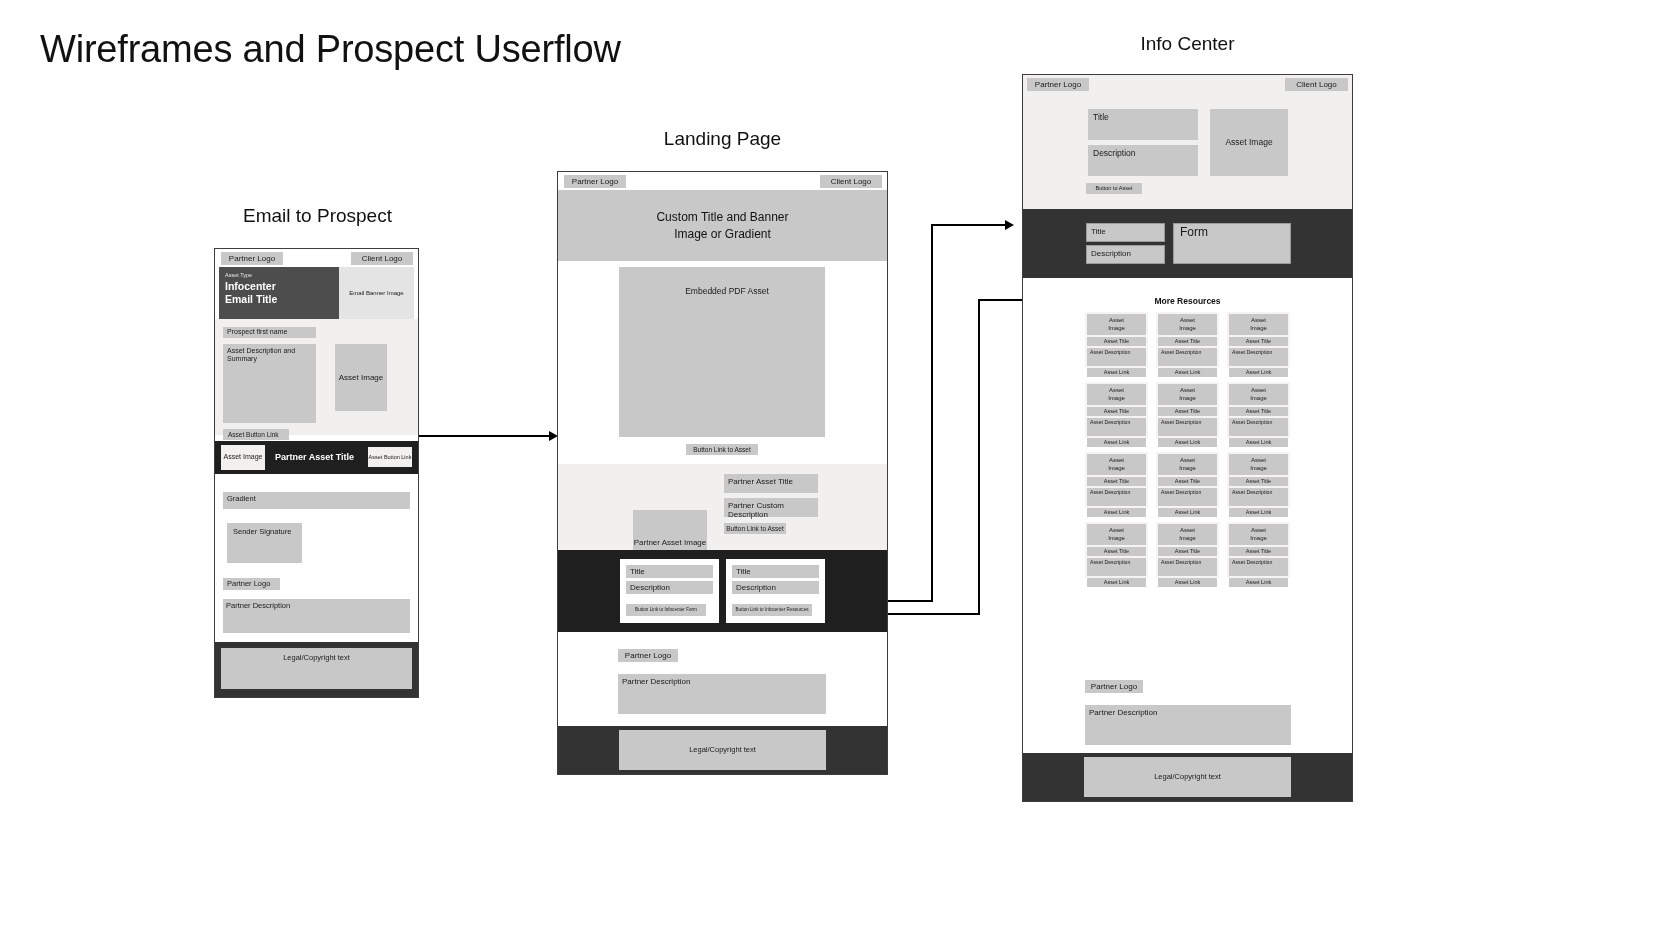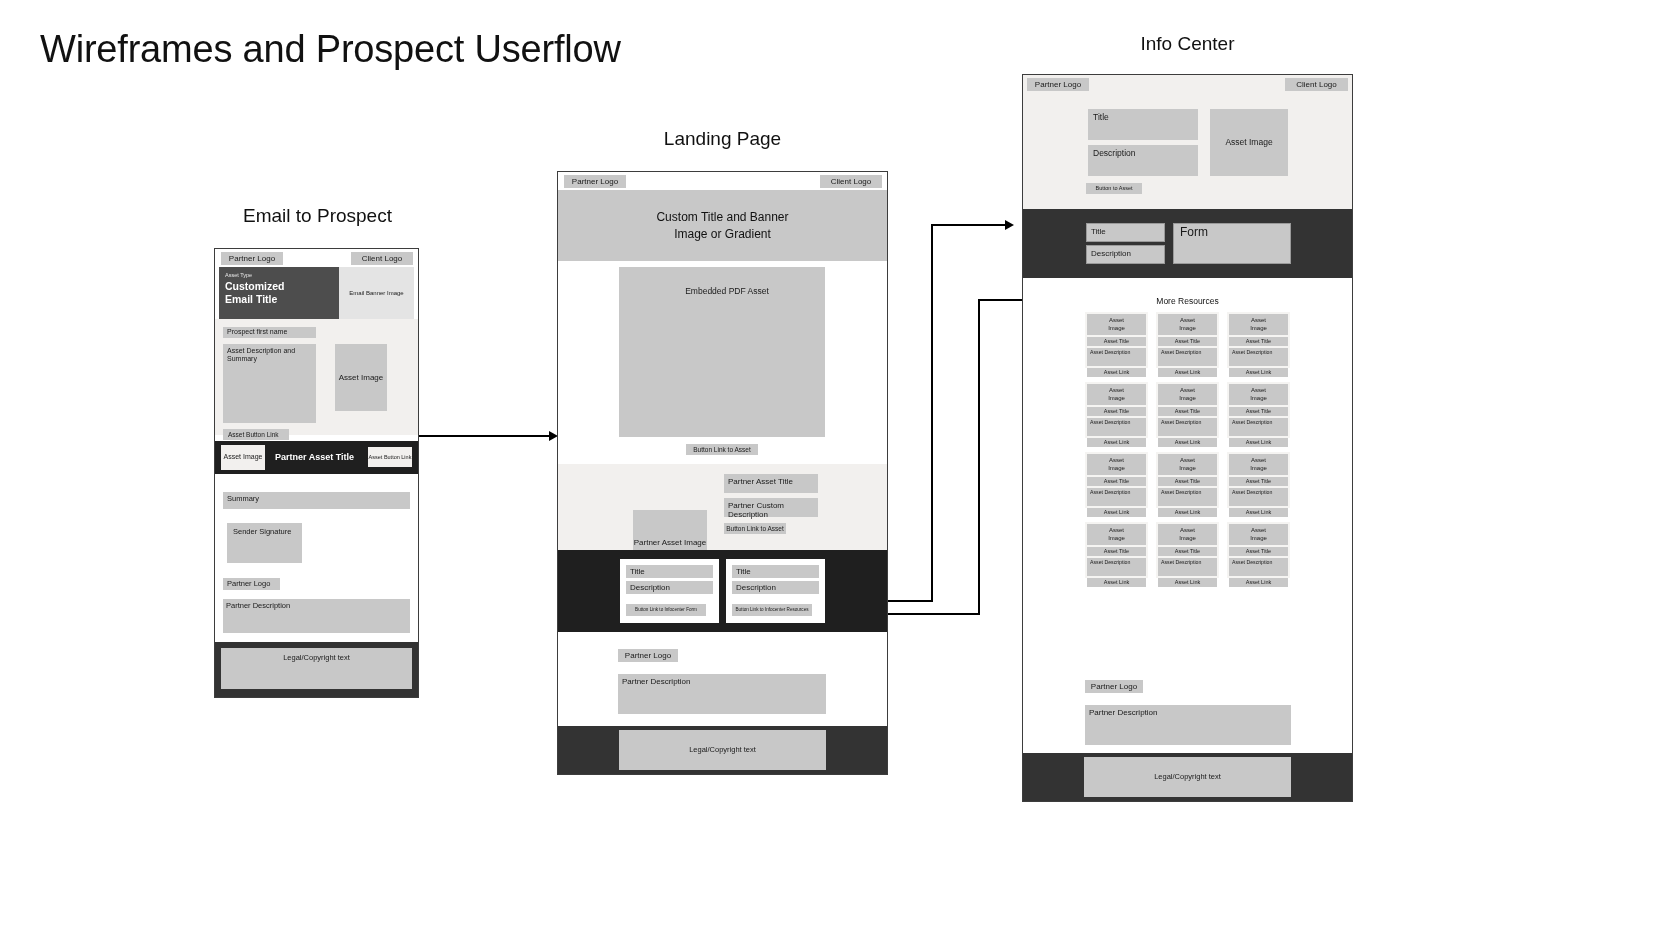--- a/index.html
+++ b/index.html
@@ -95,21 +95,21 @@
 
   <div class="abs" style="left:0;top:0;width:203px;height:18px;background:#fff;">
     <div class="abs chip chip-c lbl" style="left:6px;top:3px;width:62px;height:13px;font-size:8px;">Partner Logo</div>
     <div class="abs chip chip-c lbl" style="left:136px;top:3px;width:62px;height:13px;font-size:8px;">Client Logo</div>
   </div>
 
   <div class="abs" style="left:0;top:18px;width:203px;height:52px;">
     <div class="abs darkgrey" style="left:4px;top:0;width:120px;height:52px;">
       <div class="abs lbl" style="left:6px;top:5px;font-size:5.5px;color:#e8e8e8;">Asset Type</div>
       <div class="abs" style="left:6px;top:13px;font-size:10.5px;font-weight:bold;line-height:1.22;color:#ffffff;">
-        <div>Customized</div>
+        <div>Infocenter</div>
         <div>Email Title</div>
       </div>
     </div>
     <div class="abs blk-lt ctr lbl" style="left:124px;top:0;width:75px;height:52px;font-size:6px;background:#e4e4e4;">Email Banner Image</div>
   </div>
 
   <div class="abs" style="left:0;top:70px;width:203px;height:116px;background:#f2f0ee;">
     <div class="abs chip chip-l lbl" style="left:8px;top:8px;width:93px;height:11px;font-size:7px;">Prospect first name</div>
 
     <div class="abs blk" style="left:8px;top:25px;width:93px;height:79px;">
@@ -124,21 +124,21 @@
   <div class="abs dark" style="left:0;top:192px;width:203px;height:33px;">
     <div class="abs ctr lbl" style="left:6px;top:4px;width:44px;height:25px;background:#f2f0ee;font-size:7px;line-height:1.25;">
       <span>Asset Image</span>
     </div>
     <div class="abs" style="left:60px;top:11px;font-size:9px;font-weight:bold;color:#ffffff;">Partner Asset Title</div>
     <div class="abs ctr lbl" style="left:153px;top:6px;width:44px;height:20px;background:#f2f0ee;font-size:5.5px;line-height:1.2;">Asset Button Link</div>
   </div>
 
   <div class="abs" style="left:0;top:225px;width:203px;height:168px;background:#ffffff;">
     <div class="abs blk" style="left:8px;top:18px;width:187px;height:17px;">
-      <div class="lbl box-t" style="font-size:7.5px;">Summary</div>
+      <div class="lbl box-t" style="font-size:7.5px;">Gradient</div>
     </div>
     <div class="abs blk" style="left:12px;top:49px;width:75px;height:40px;">
       <div class="lbl box-t" style="font-size:7.5px;left:6px;top:5px;">Sender Signature</div>
     </div>
     <div class="abs chip chip-l lbl" style="left:8px;top:104px;width:57px;height:12px;font-size:7.5px;">Partner Logo</div>
     <div class="abs blk" style="left:8px;top:125px;width:187px;height:34px;">
       <div class="lbl box-t" style="font-size:7.5px;left:3px;">Partner Description</div>
     </div>
   </div>
 
@@ -236,21 +236,21 @@
     </div>
     <div class="abs blk" style="left:63px;top:36px;width:79px;height:19px;border:1px solid #9a9a9a;">
       <div class="lbl box-t" style="font-size:8px;">Description</div>
     </div>
     <div class="abs blk" style="left:150px;top:14px;width:118px;height:41px;border:1px solid #9a9a9a;">
       <div class="lbl box-t" style="font-size:12px;left:6px;top:2px;">Form</div>
     </div>
   </div>
 
   <div class="abs" style="left:0;top:203px;width:329px;height:477px;background:#ffffff;">
-    <div class="abs ctr" style="left:0;top:18px;width:329px;font-size:8.5px;font-weight:normal;">More Resources</div>
+    <div class="abs ctr" style="left:0;top:18px;width:329px;font-size:8.5px;font-weight:bold;">More Resources</div>
     <div class="abs" id="resources-grid" style="left:62px;top:34px;width:205px;">
         <div class="abs" style="left: 0px; top: 0px; width: 63px; height: 56px; background: rgb(245, 244, 242);">
           <div class="abs blk ctr lbl" style="left: 2px; top: 2px; width: 59px; height: 21px; font-size: 6px; line-height: 1.25; flex-direction: column;">
             <span>Asset</span>
             <span>Image</span>
           </div>
           <div class="abs blk ctr lbl" style="left: 2px; top: 25px; width: 59px; height: 9px; font-size: 5.5px;">Asset Title</div>
           <div class="abs blk lbl" style="left: 2px; top: 36px; width: 59px; height: 18px; font-size: 5.2px; padding: 2px 0px 0px 3px;">Asset Description</div>
           <div class="abs blk ctr lbl" style="left: 2px; top: 56px; width: 59px; height: 9px; font-size: 5.5px;">Asset Link</div>
         </div>

